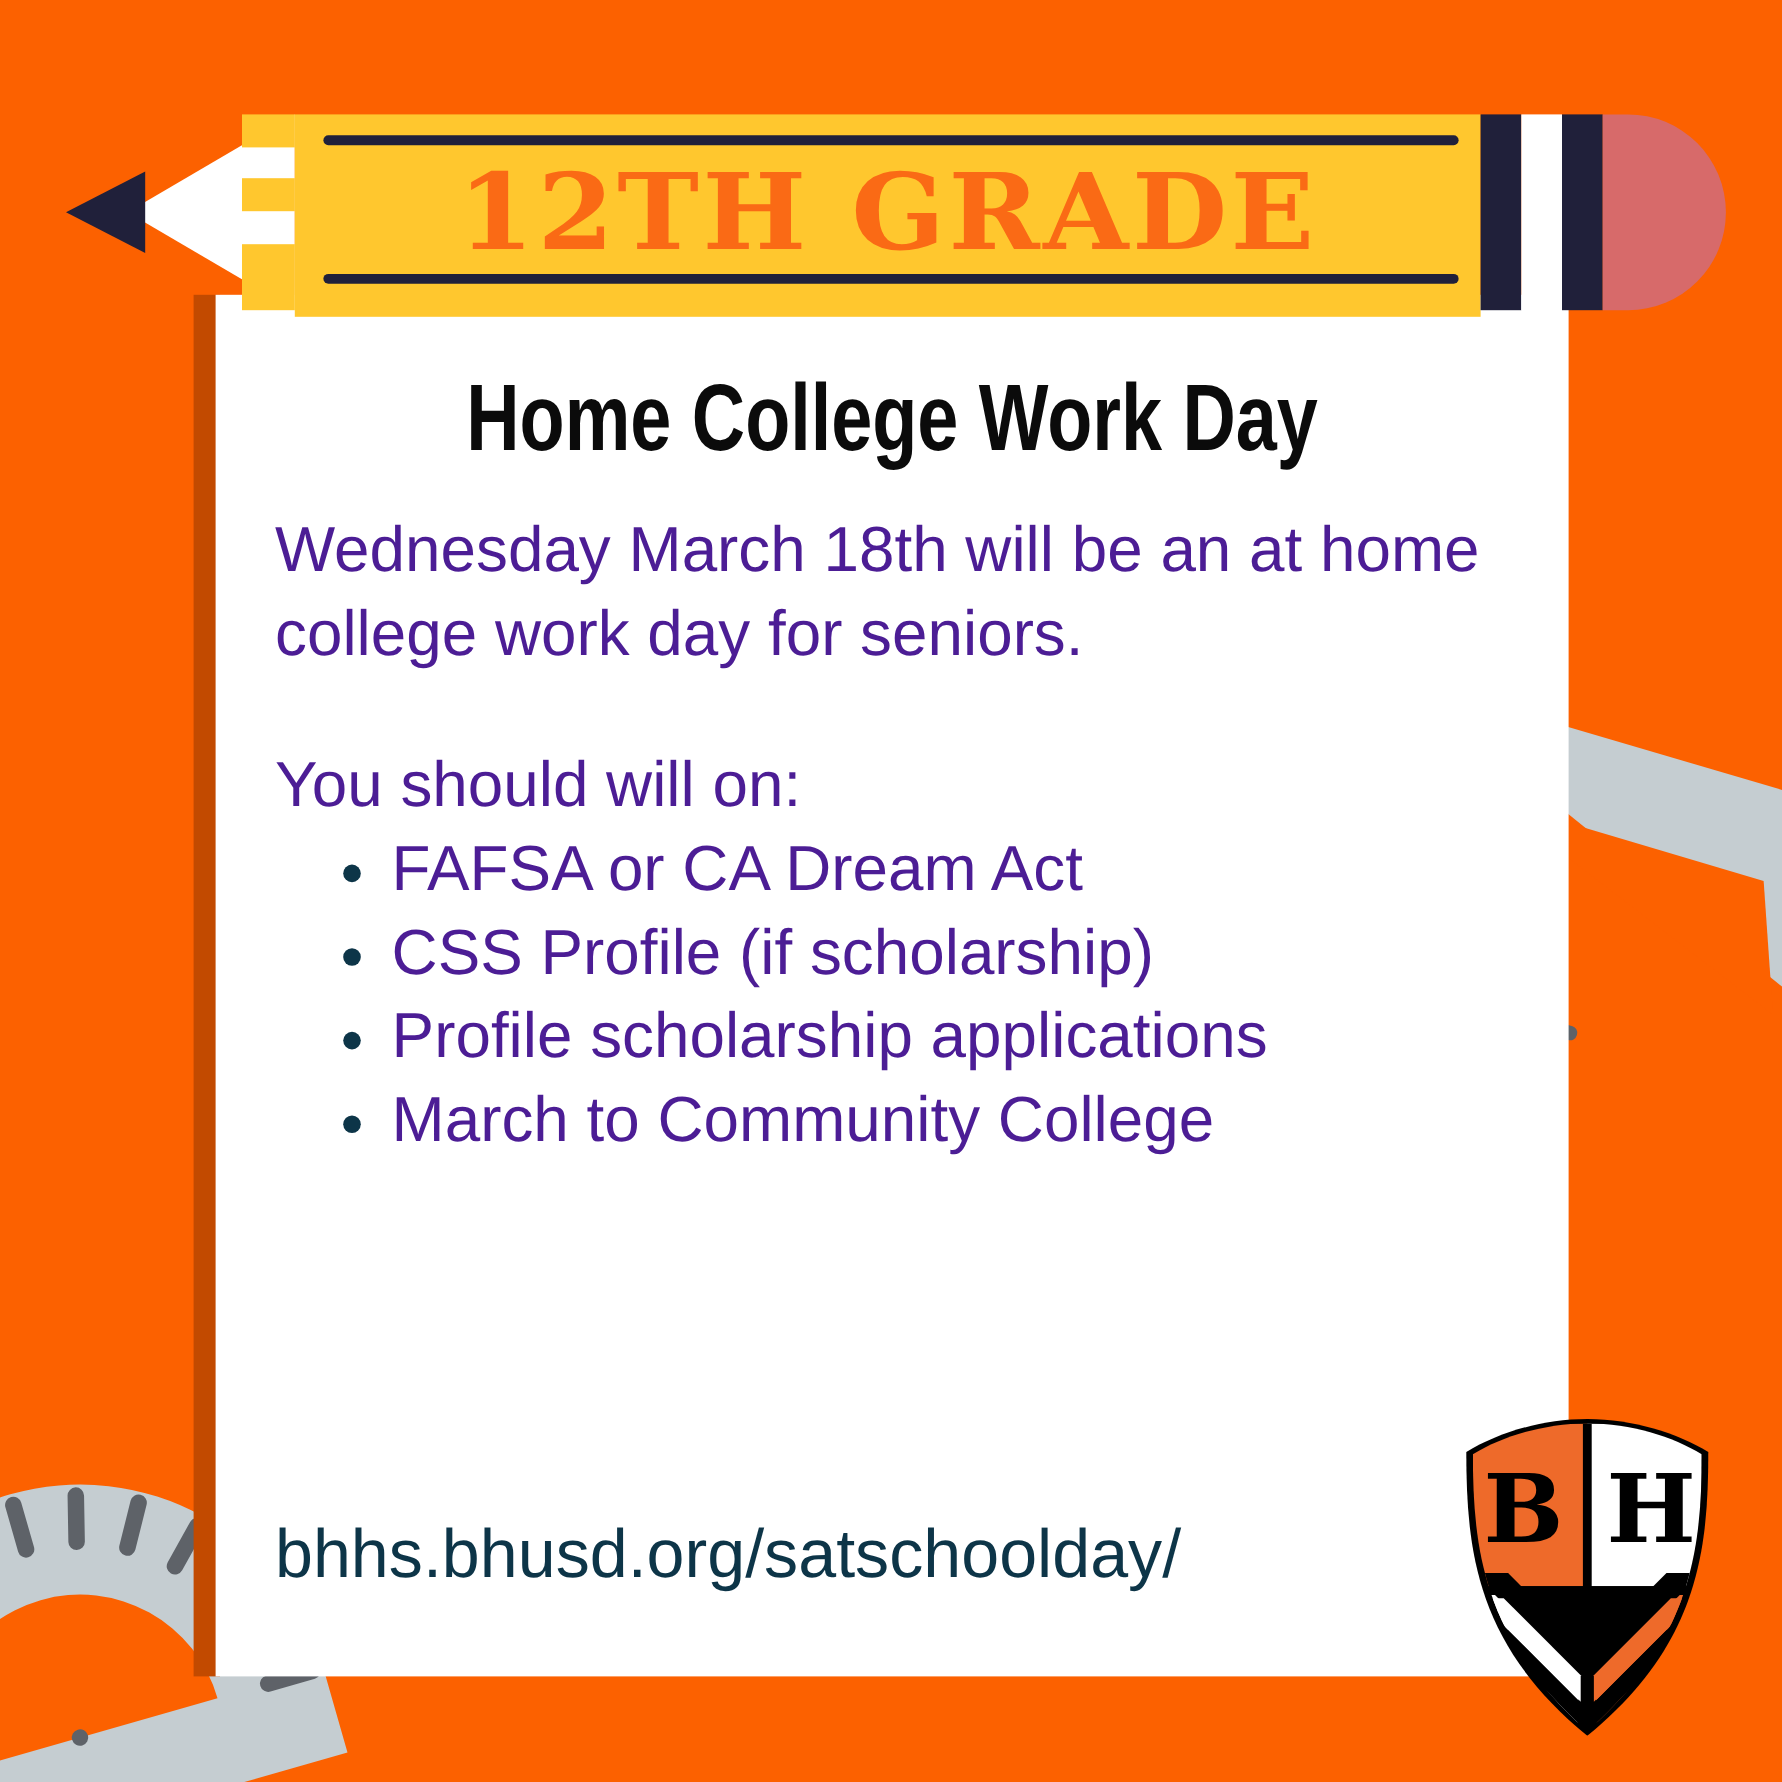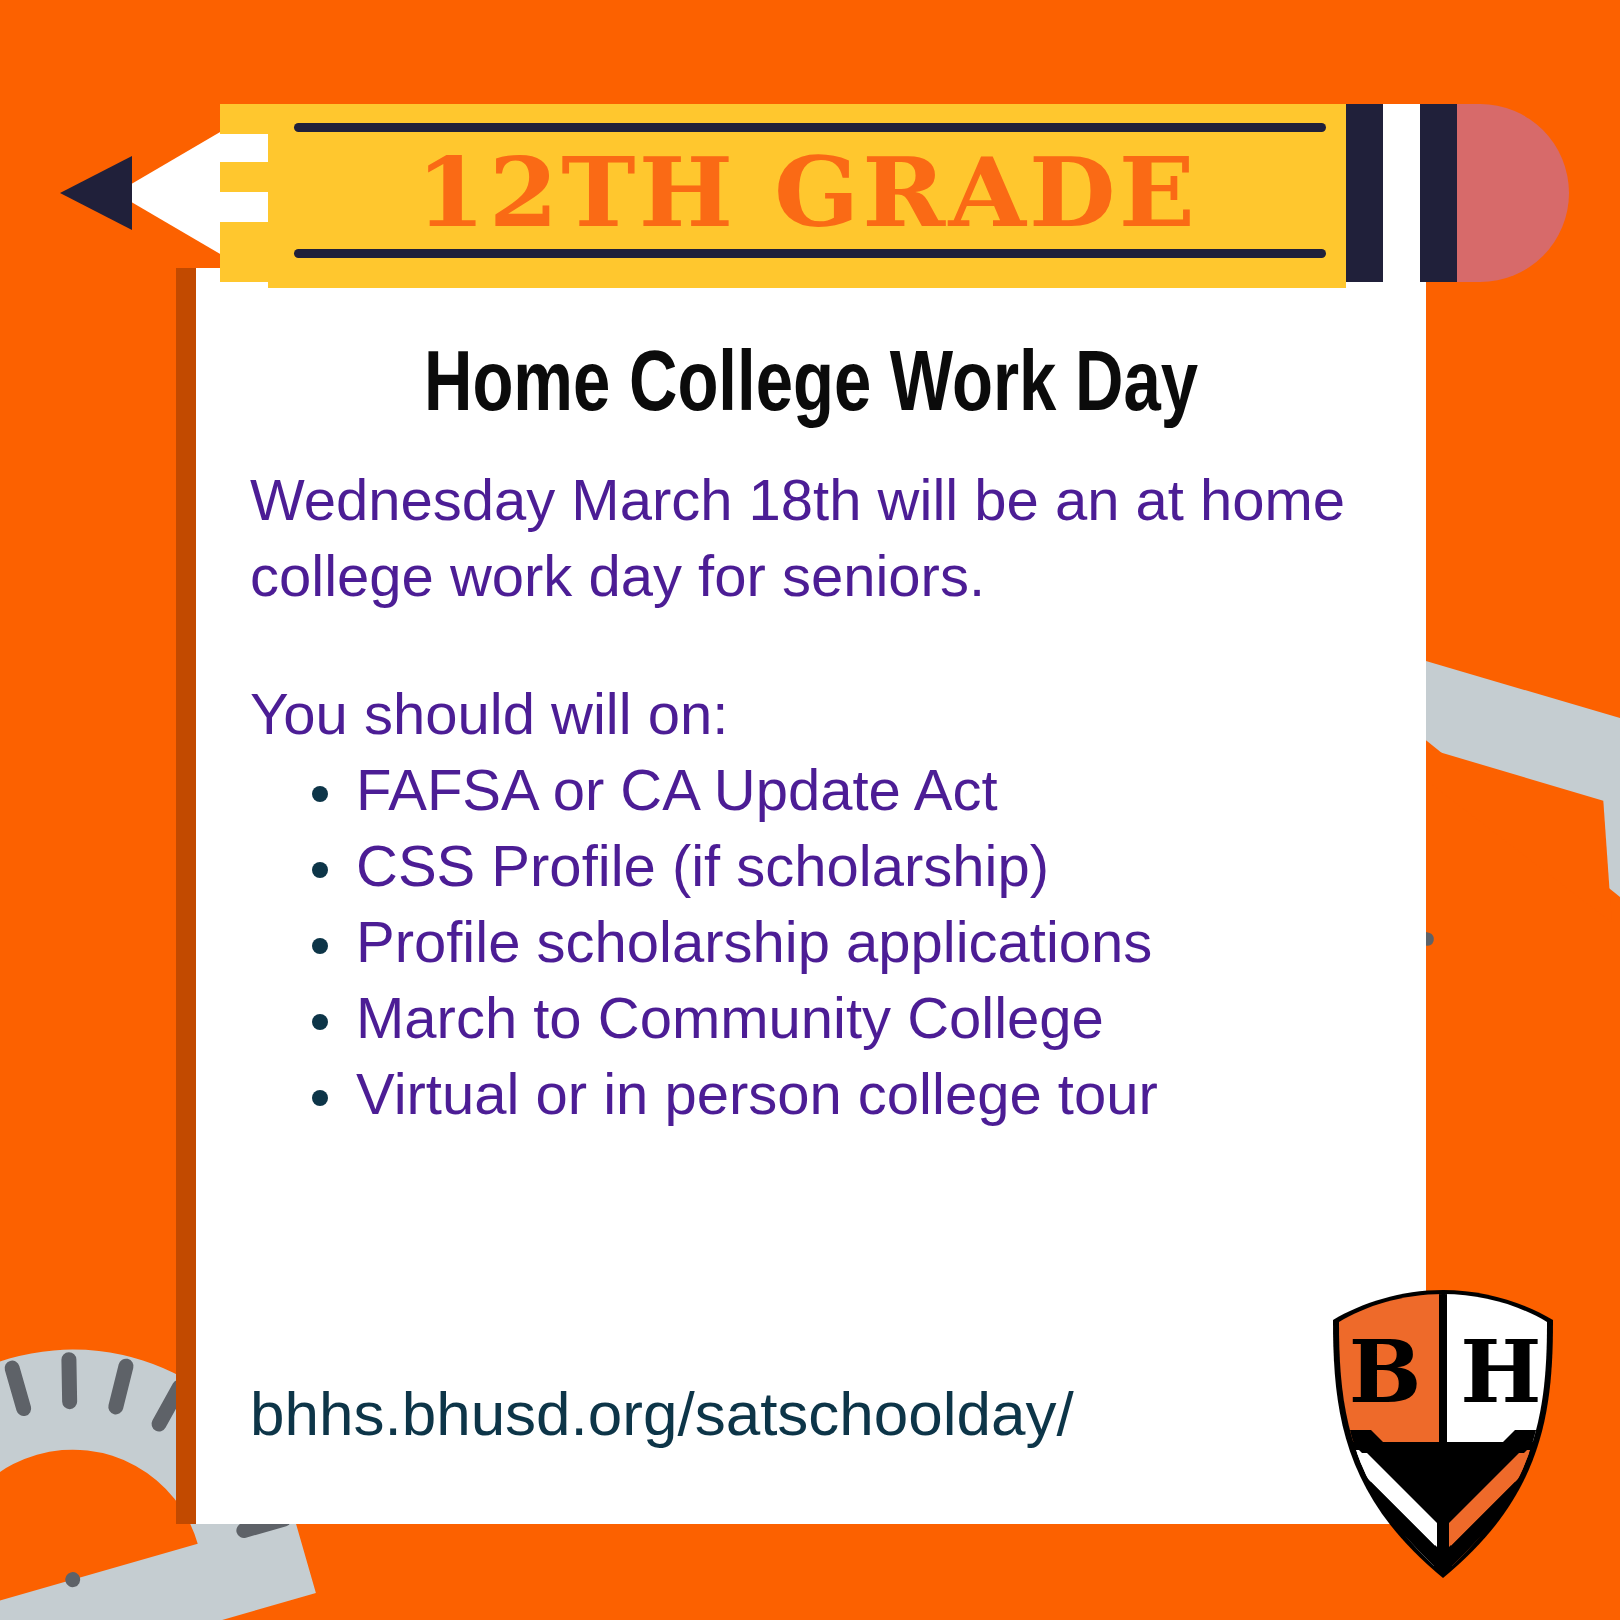--- a/index.html
+++ b/index.html
@@ -298,25 +298,24 @@
     <div class="eraser"></div>
   </div>
 
   <div class="headline">Home College Work Day</div>
 
   <div class="body-block">
     <p class="intro-para">Wednesday March 18th will be an at home college work day for seniors.</p>
     <div class="spacer"></div>
     <p class="work-lead">You should will on:</p>
     <ul class="work-list">
-      <li>FAFSA or CA Update Act</li>
+      <li>FAFSA or CA Dream Act</li>
       <li>CSS Profile (if scholarship)</li>
       <li>Profile scholarship applications</li>
       <li>March to Community College</li>
-      <li>Virtual or in person college tour</li>
     </ul>
   </div>
 
   <div class="url">bhhs.bhusd.org/satschoolday/</div>
 
   <div class="shield">
     <svg width="232" height="288" viewBox="0 0 232 288">
       <defs>
         <clipPath id="shieldclip">
           <path d="M116,4 C76,4 38,16 12,32 C12,120 22,200 116,284 C210,200 220,120 220,32 C194,16 156,4 116,4 Z"></path>

